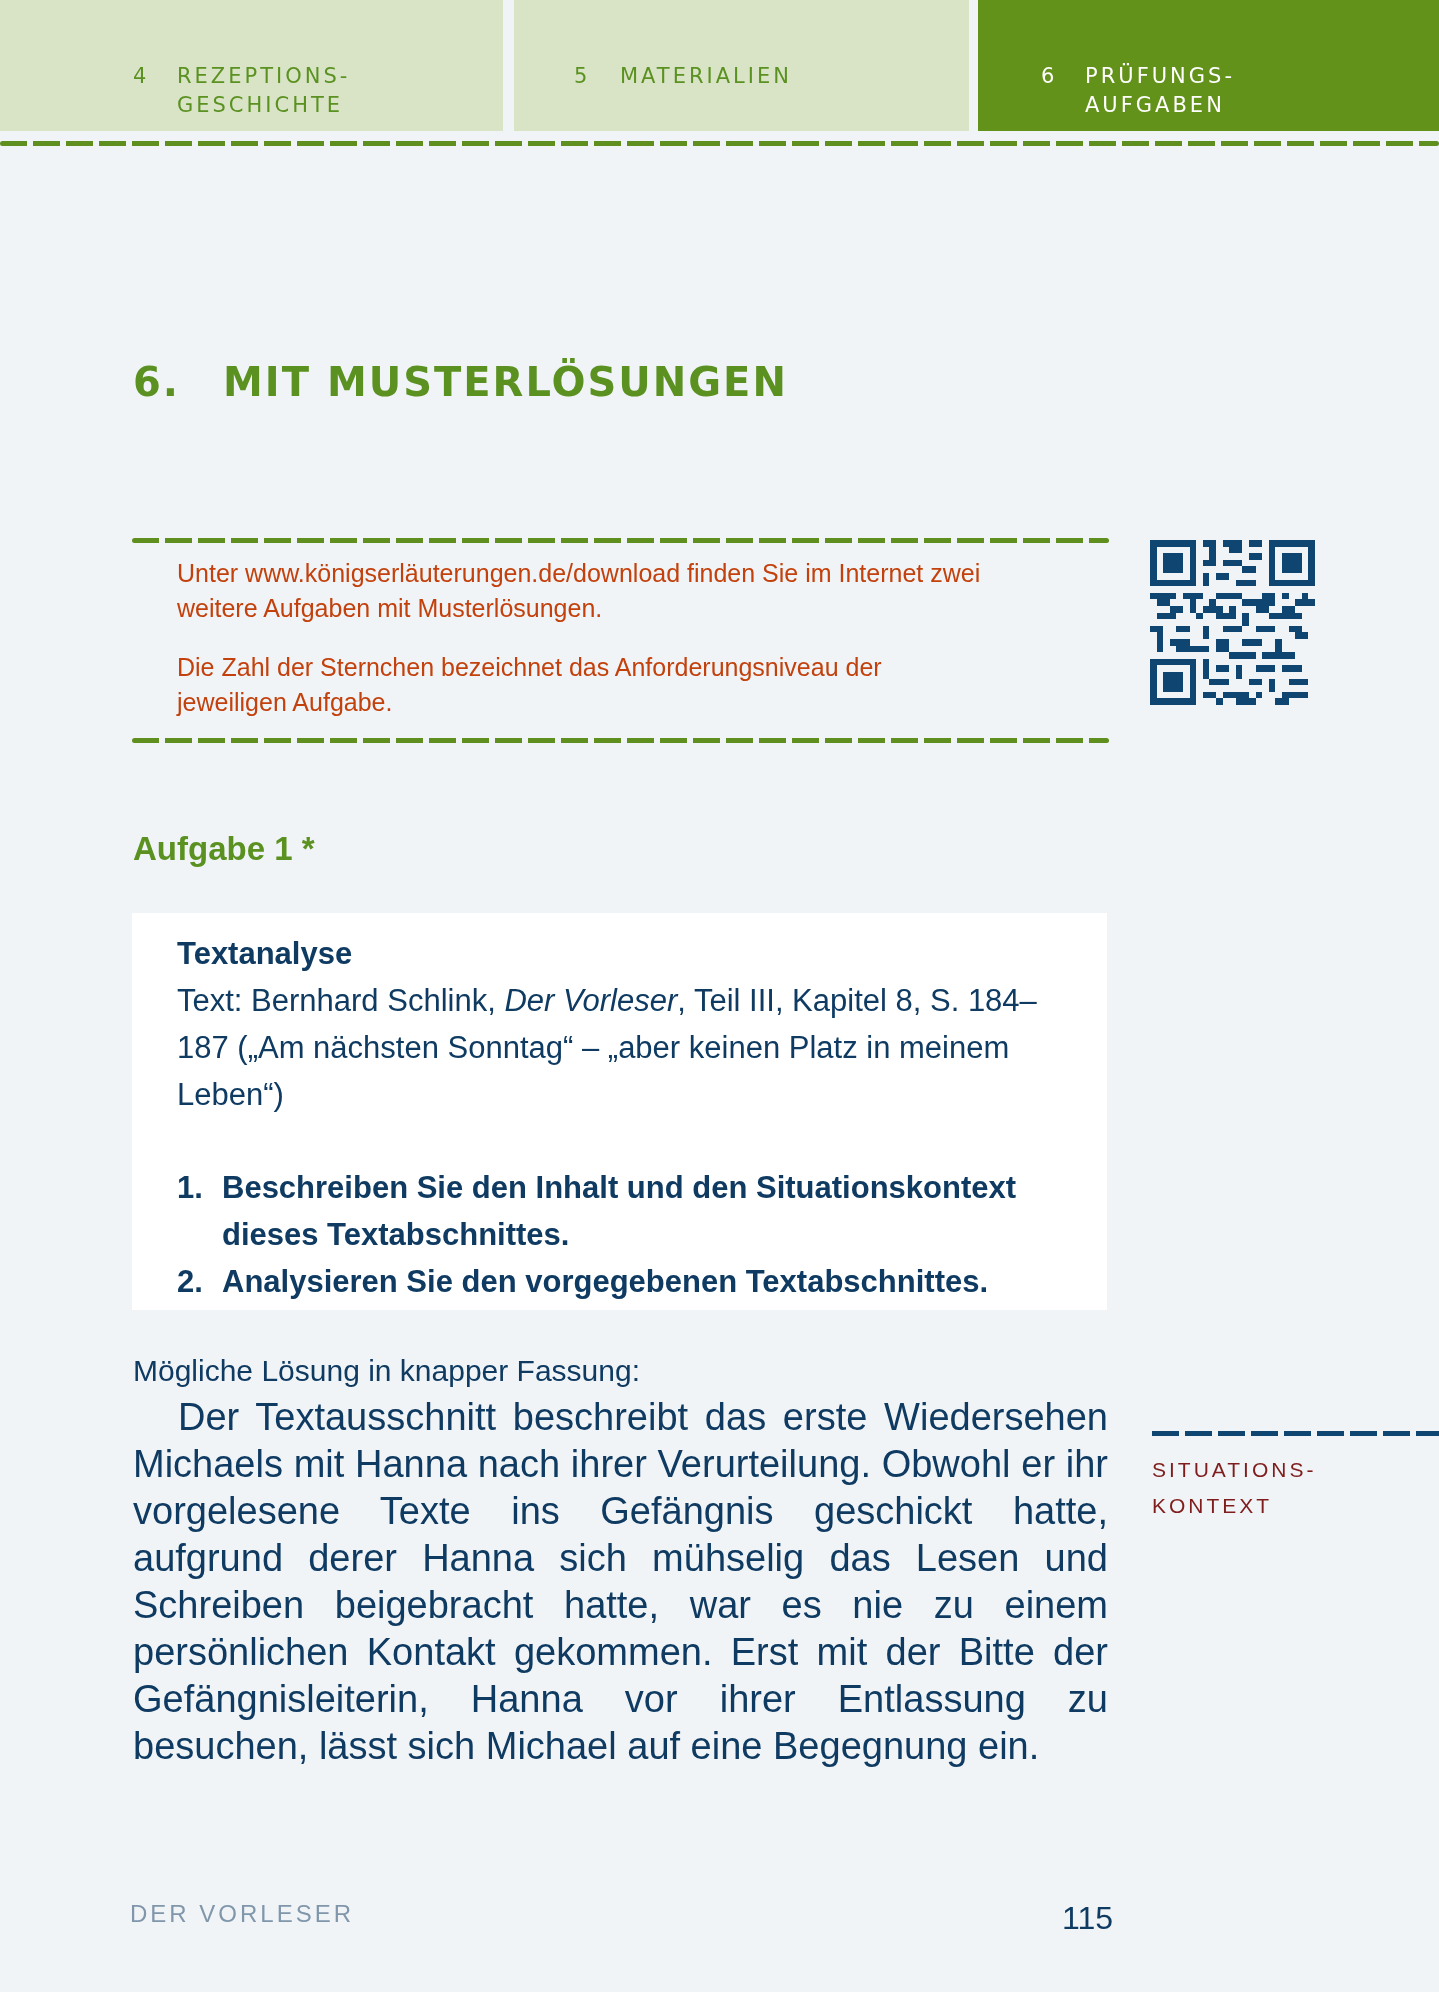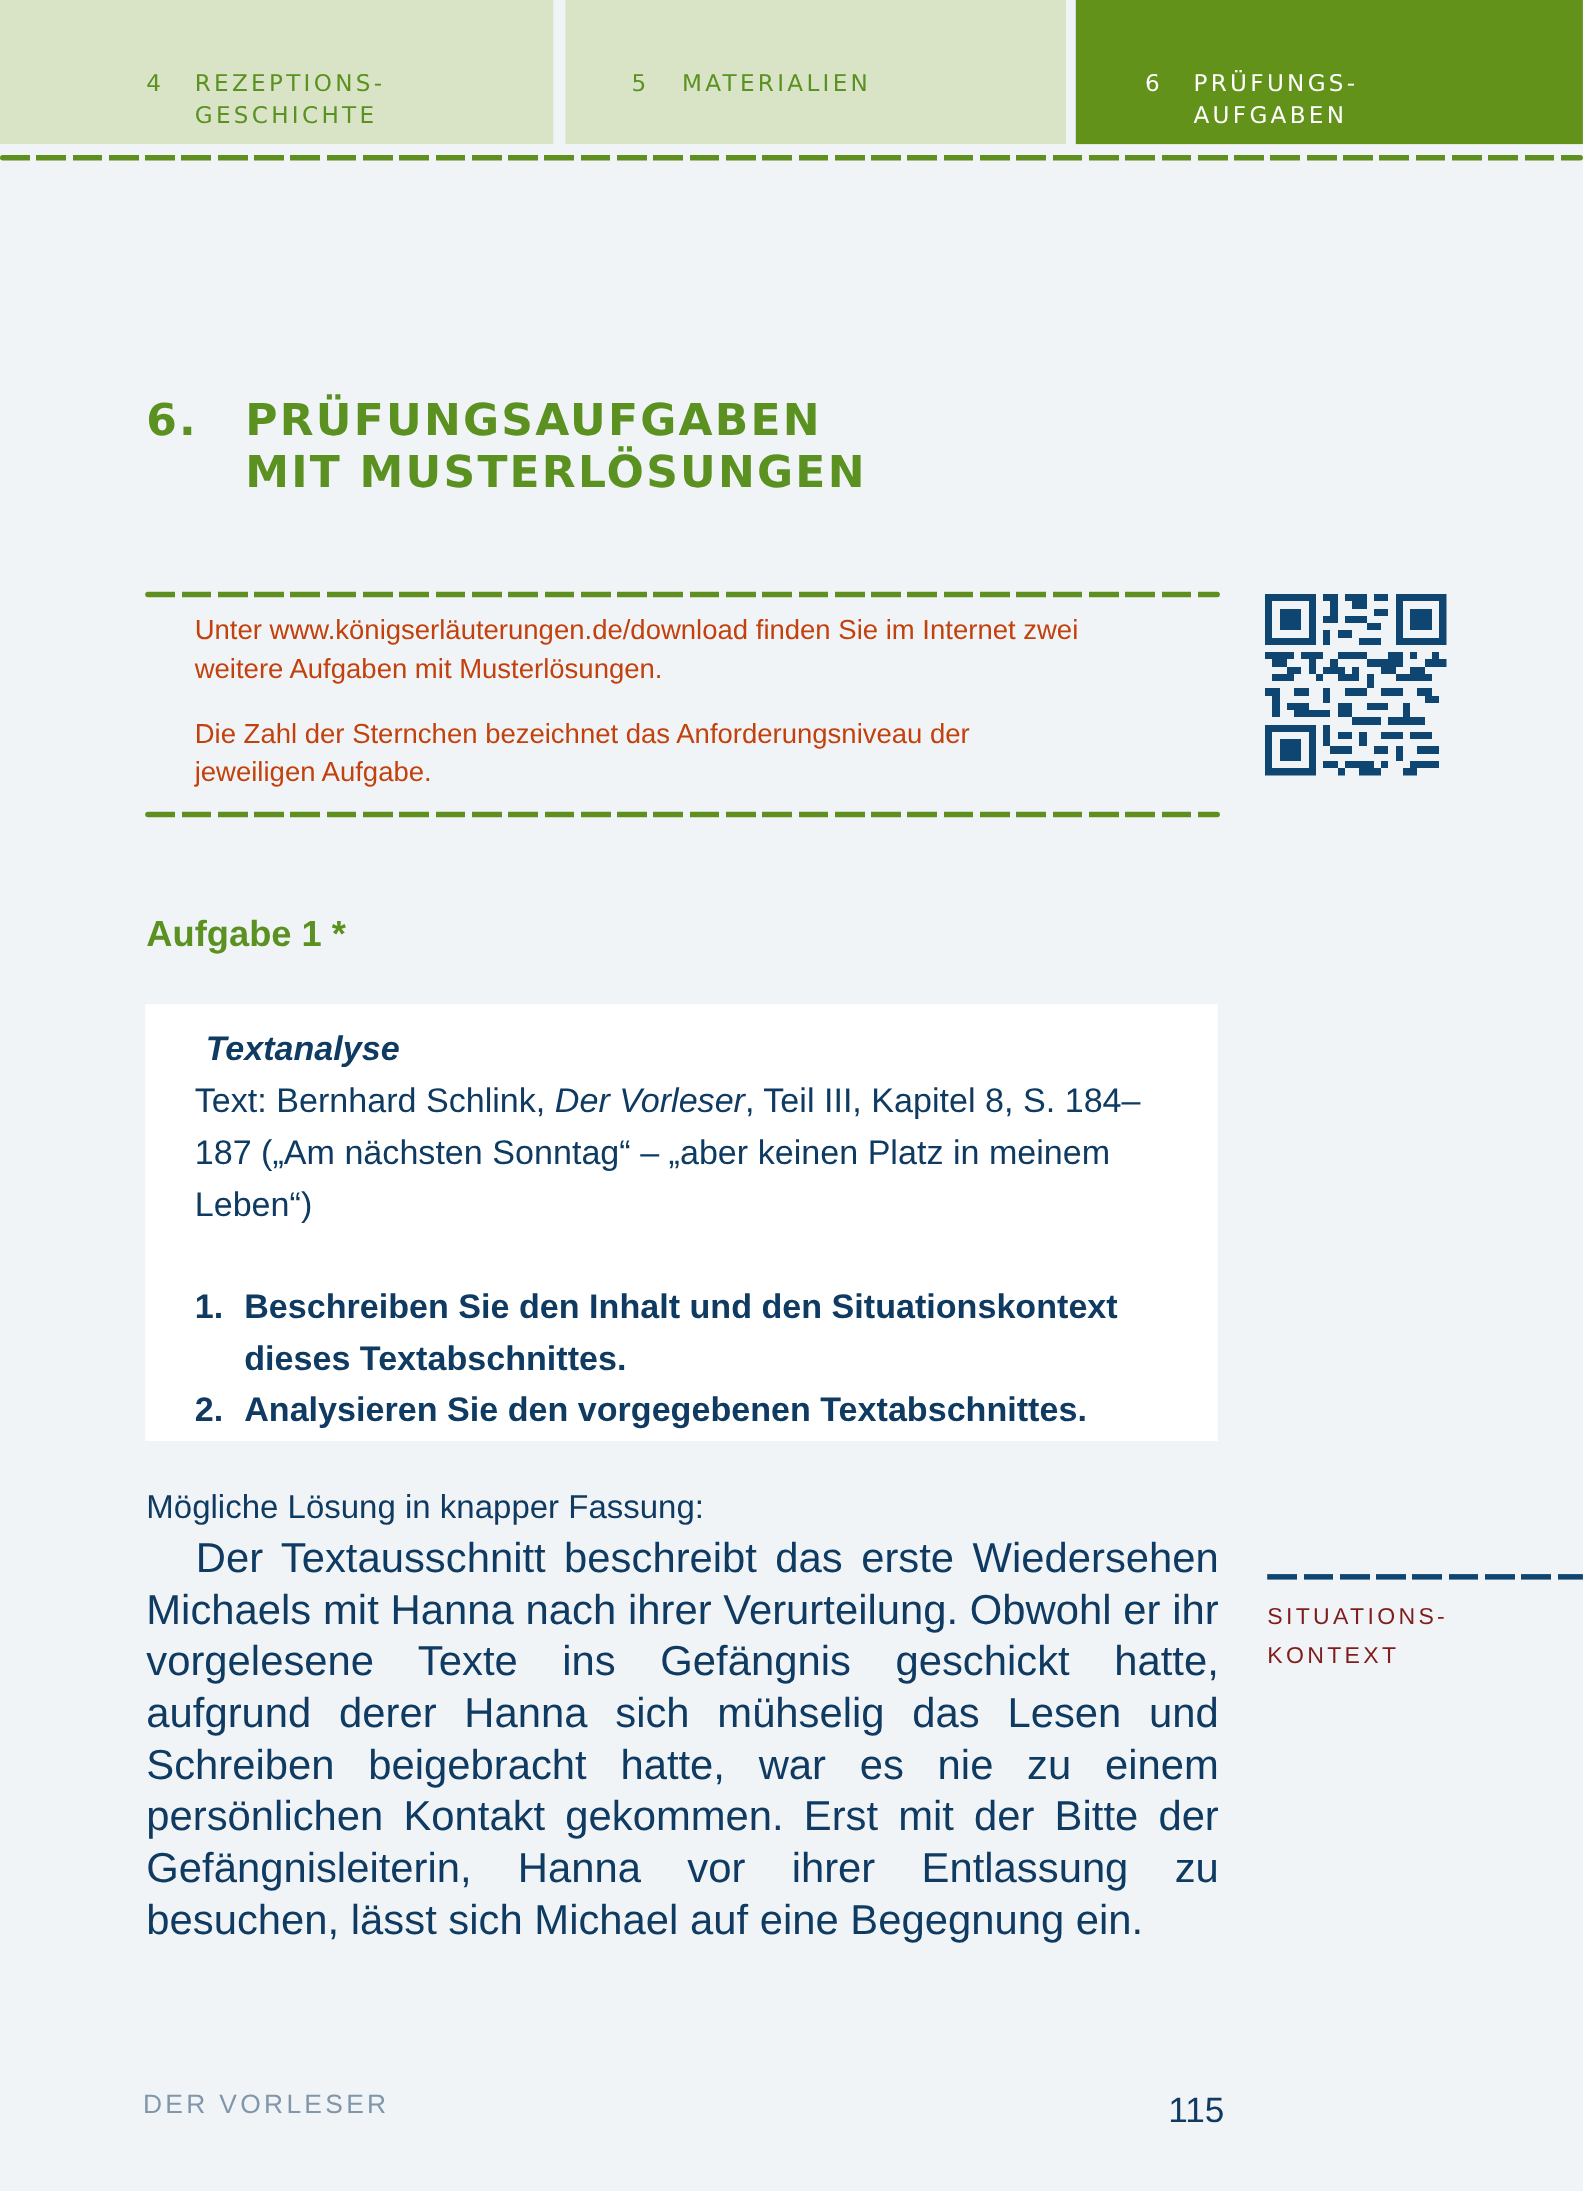--- a/index.html
+++ b/index.html
@@ -49,21 +49,21 @@
   .qr { position: absolute; left: 1150px; top: 540px; width: 165px; height: 165px; }
   .aufgabe {
     position: absolute; left: 133px; top: 830px;
     font-size: 33px; color: #5a9120; font-weight: bold;
   }
   .taskbox {
     position: absolute; left: 132px; top: 913px; width: 975px; height: 397px;
     background: #ffffff;
   }
   .taskbox .inner { position: absolute; left: 45px; top: 18px; width: 900px; }
-  .taskbox .title { font-size: 31px; font-weight: bold; font-style: italic; line-height: 46px; margin-left: 10px; }
+  .taskbox .title { font-size: 31px; font-weight: bold; line-height: 46px; }
   .taskbox .src { font-size: 31px; line-height: 47px; }
   .taskbox ol { margin: 46px 0 0 0; padding: 0; list-style: none; }
   .taskbox li { font-size: 31px; font-weight: bold; line-height: 47px; position: relative; padding-left: 45px; }
   .taskbox li .n { position: absolute; left: 0; top: 0; }
   .solution { position: absolute; left: 133px; top: 1348px; width: 975px; }
   .solution .sh { font-size: 30px; font-weight: normal; line-height: 46px; }
   .solution .body {
     font-size: 38px; line-height: 47px; text-align: justify; text-indent: 45px;
   }
   .margin-note {
@@ -92,21 +92,20 @@
 <div class="tab active" style="left:978px;width:461px;">
   <span class="num" style="left:63px;">6</span>
   <span class="lbl" style="left:107px;">PRÜFUNGS-
 AUFGABEN</span>
 </div>
 <div class="dash-green" style="left:0;top:141px;width:1439px;"></div>
 
 <div class="h1">
   <span class="num">6.</span>
   <div class="lines">
-    <div>PRÜFUNGSAUFGABEN</div>
     <div>MIT MUSTERLÖSUNGEN</div>
   </div>
 </div>
 
 <div class="dash-green" style="left:132px;top:538px;width:977px;"></div>
 <div class="info" style="width:880px;">
   <p>Unter www.königserläuterungen.de/download finden Sie im Internet zwei weitere Aufgaben mit Musterlösungen.</p>
   <p style="width:760px;">Die Zahl der Sternchen bezeichnet das Anforderungsniveau der jeweiligen Aufgabe.</p>
 </div>
 <div class="dash-green" style="left:132px;top:738px;width:977px;"></div>

